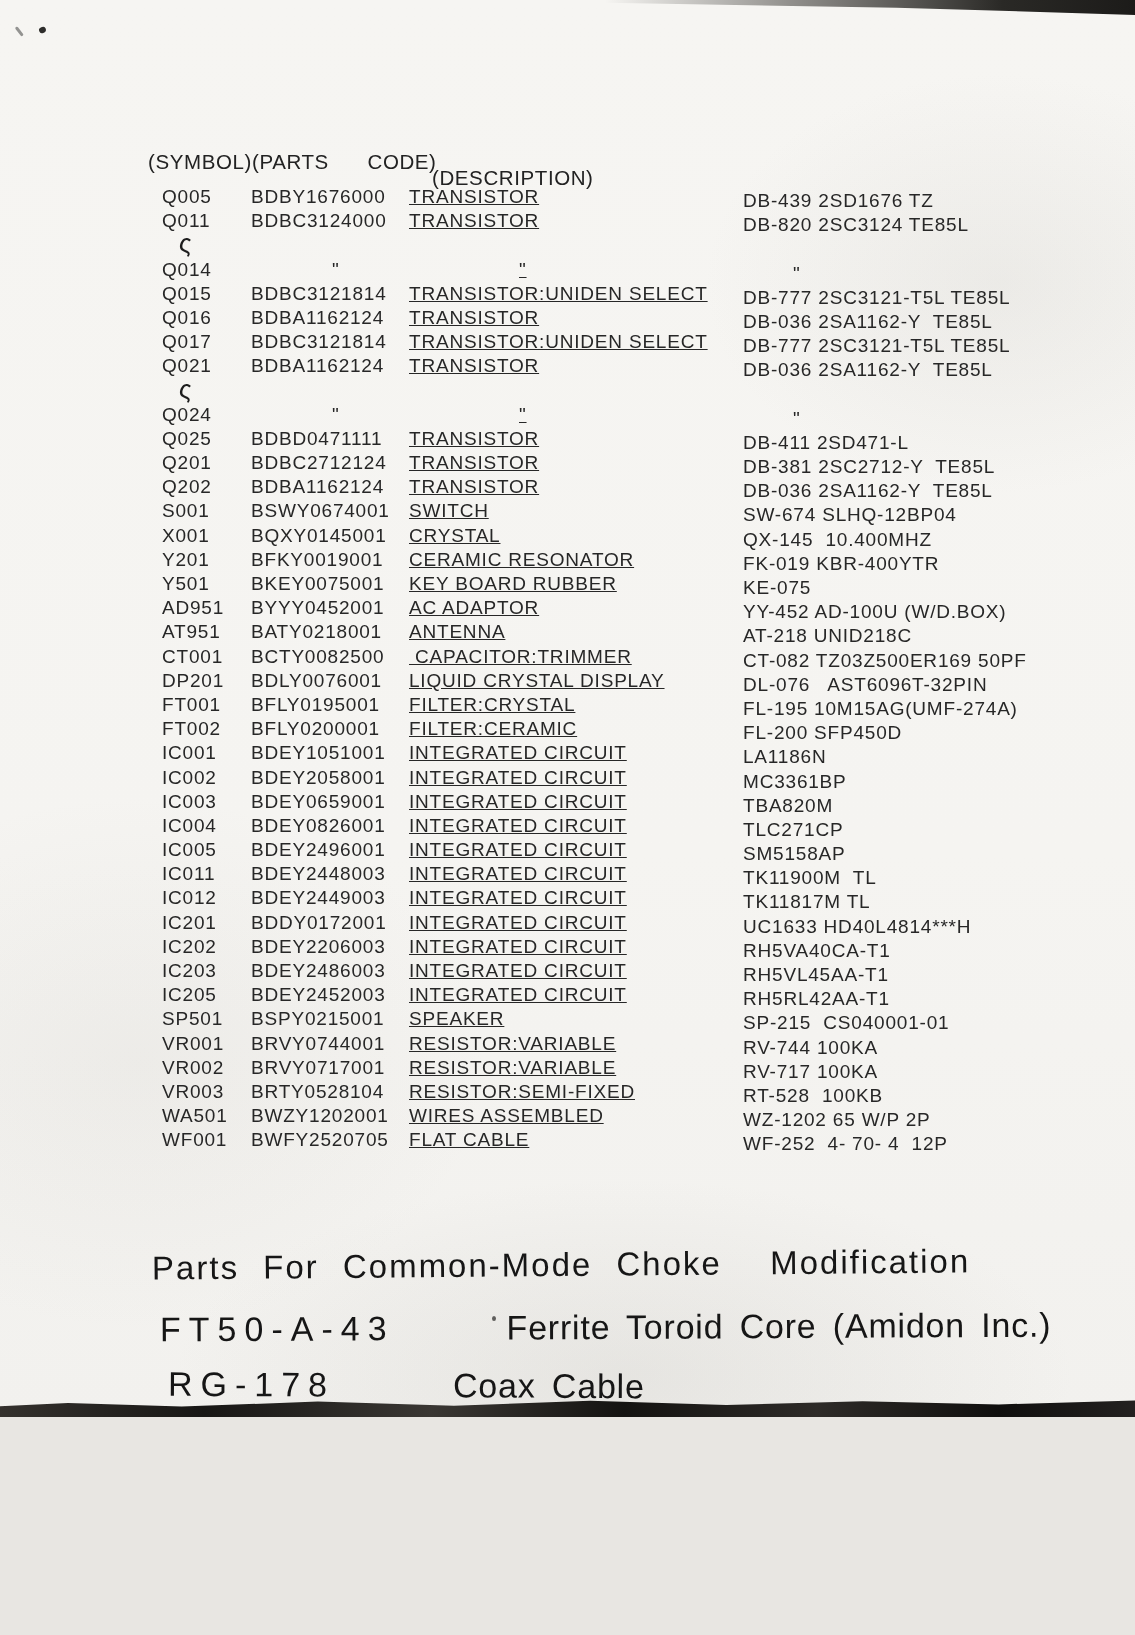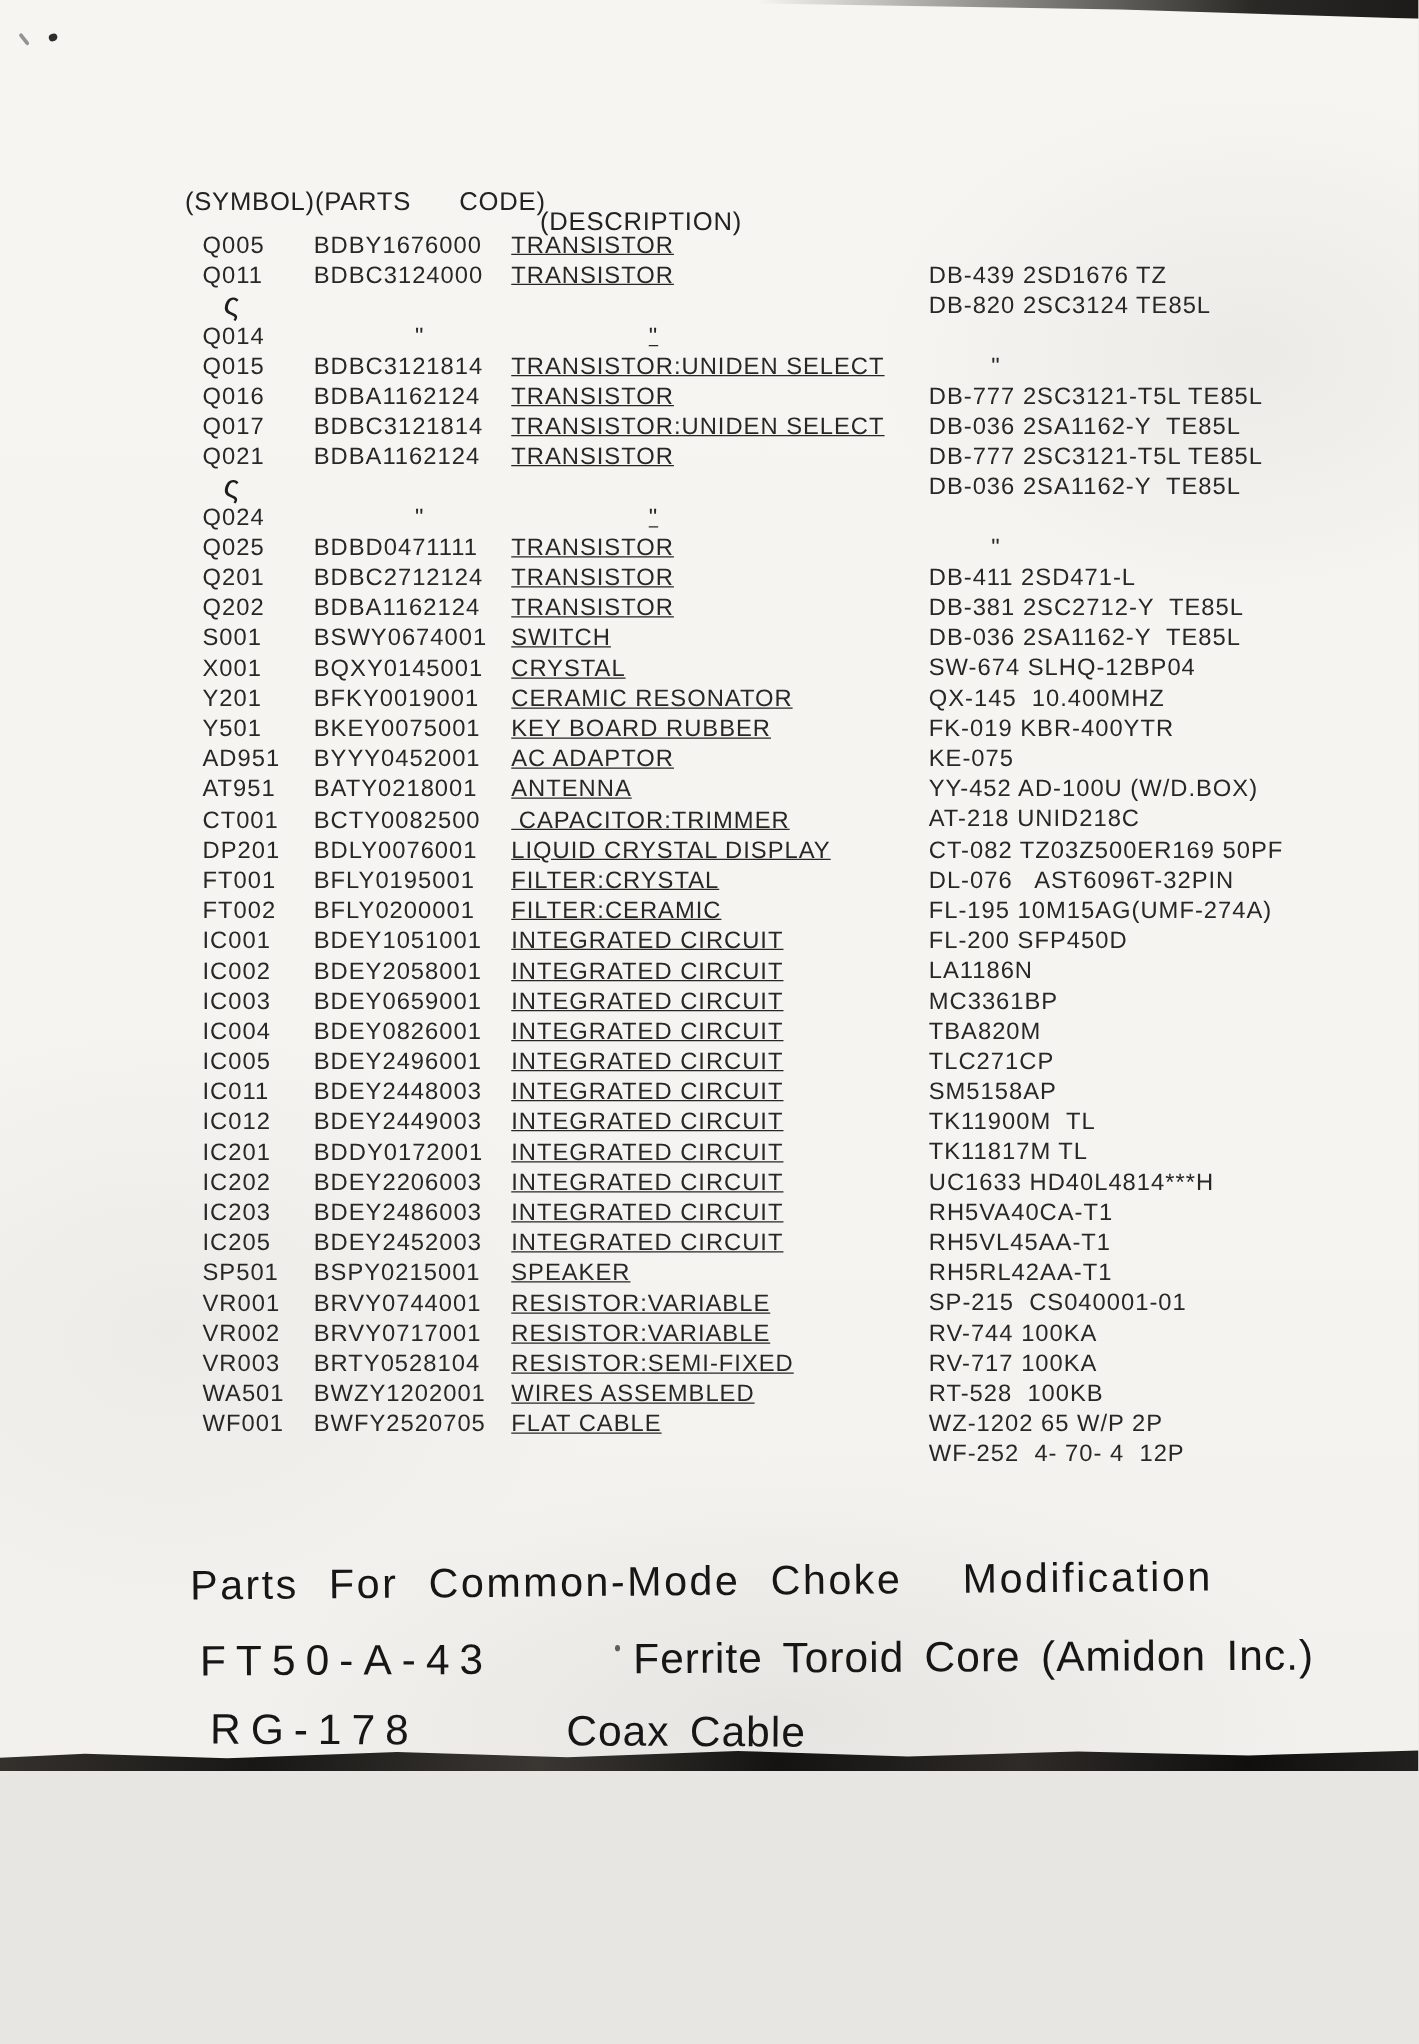--- a/index.html
+++ b/index.html
@@ -77,21 +77,21 @@
   .cell {
     position: absolute;
     white-space: pre;
     font-size: 19px;
     letter-spacing: 0.8px;
     color: #272727;
   }
   .cell-symbol { left: 162px; }
   .cell-code   { left: 251px; }
   .cell-desc   { left: 409px; text-decoration: underline; }
-  .cell-info   { left: 743px; top: 24px; }
+  .cell-info   { left: 743px; top: 4px; }
   .ditto .cell-code { left: 332px; }
   .ditto .cell-desc { left: 519px; }
   .ditto .cell-info { left: 793px; }
   .squiggle-row .cell-symbol {
     left: 179px; top: -6px;
     font-size: 26px;
     color: #1d1d1d;
     transform: rotate(6deg);
     letter-spacing: 0;
   }

